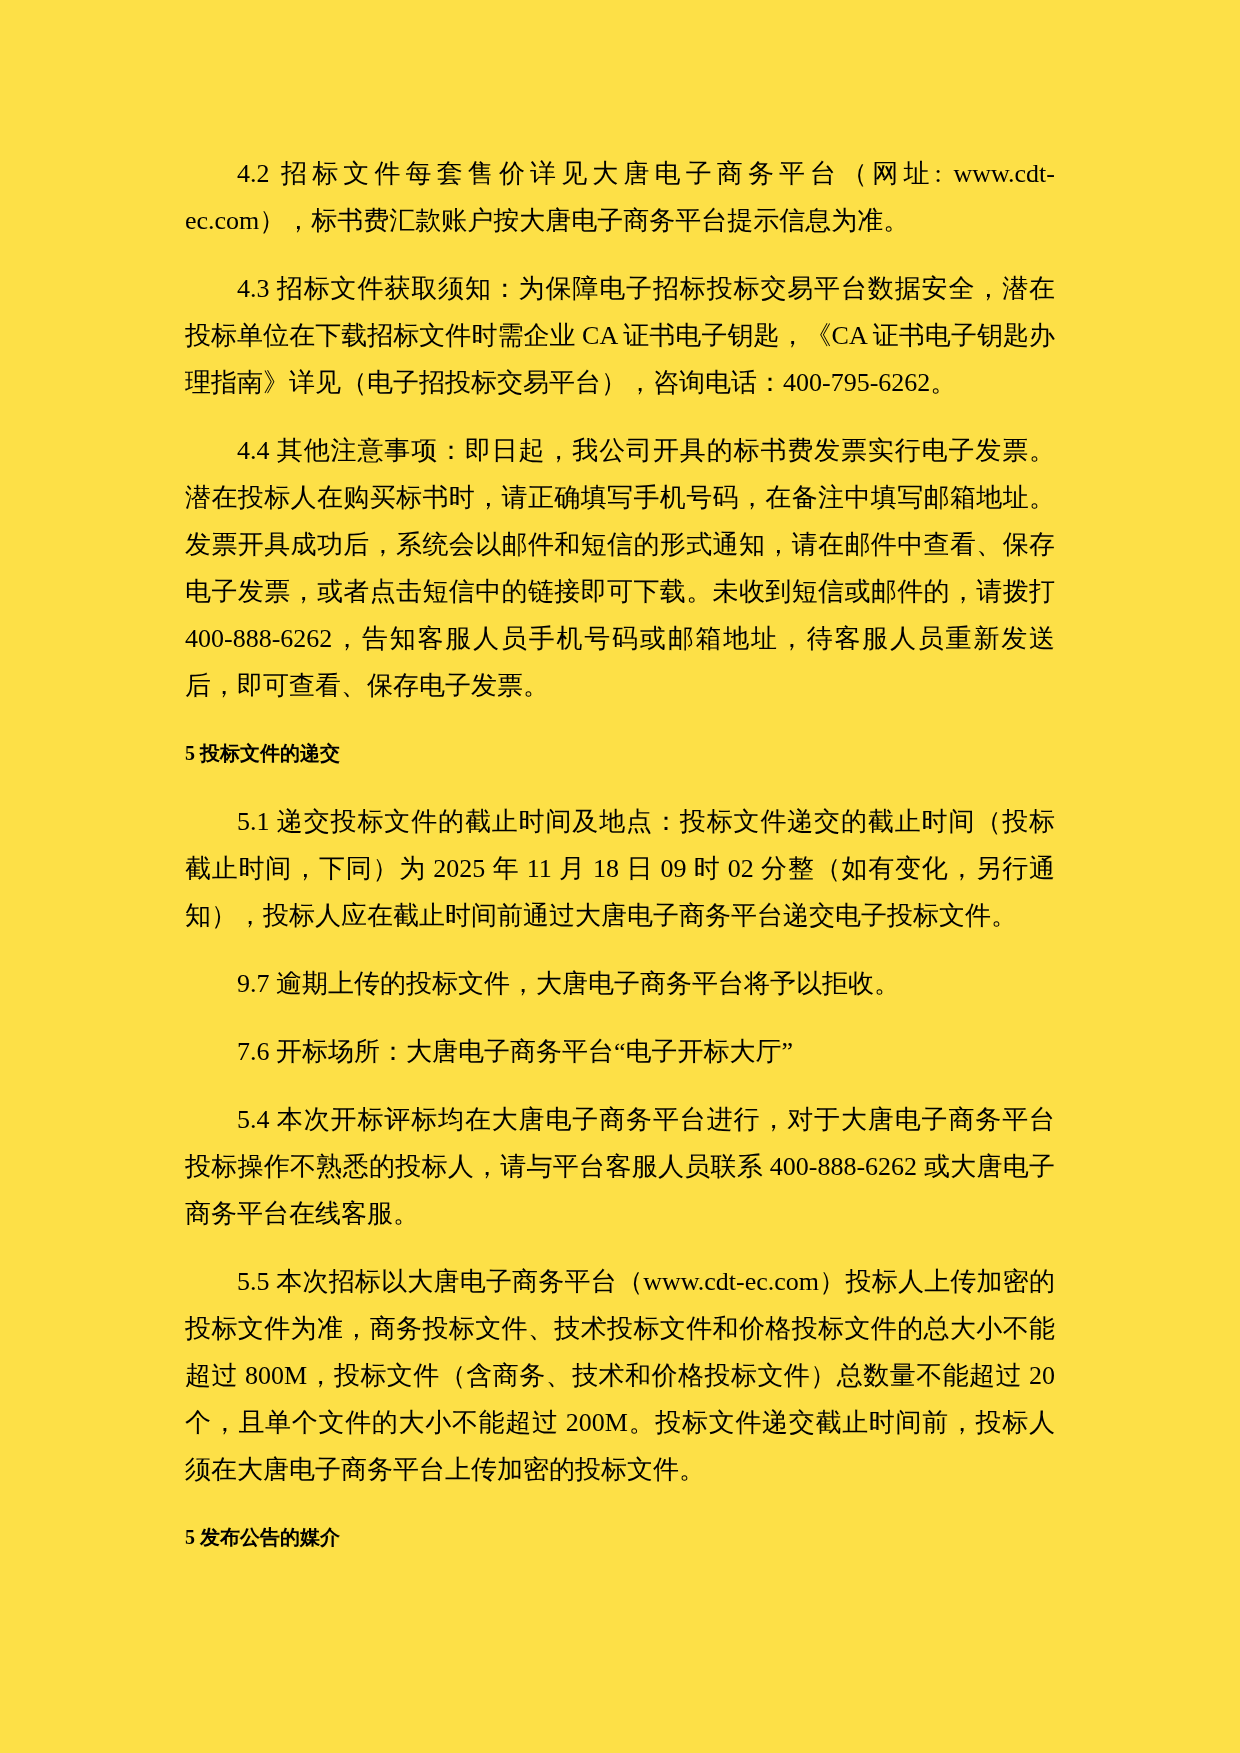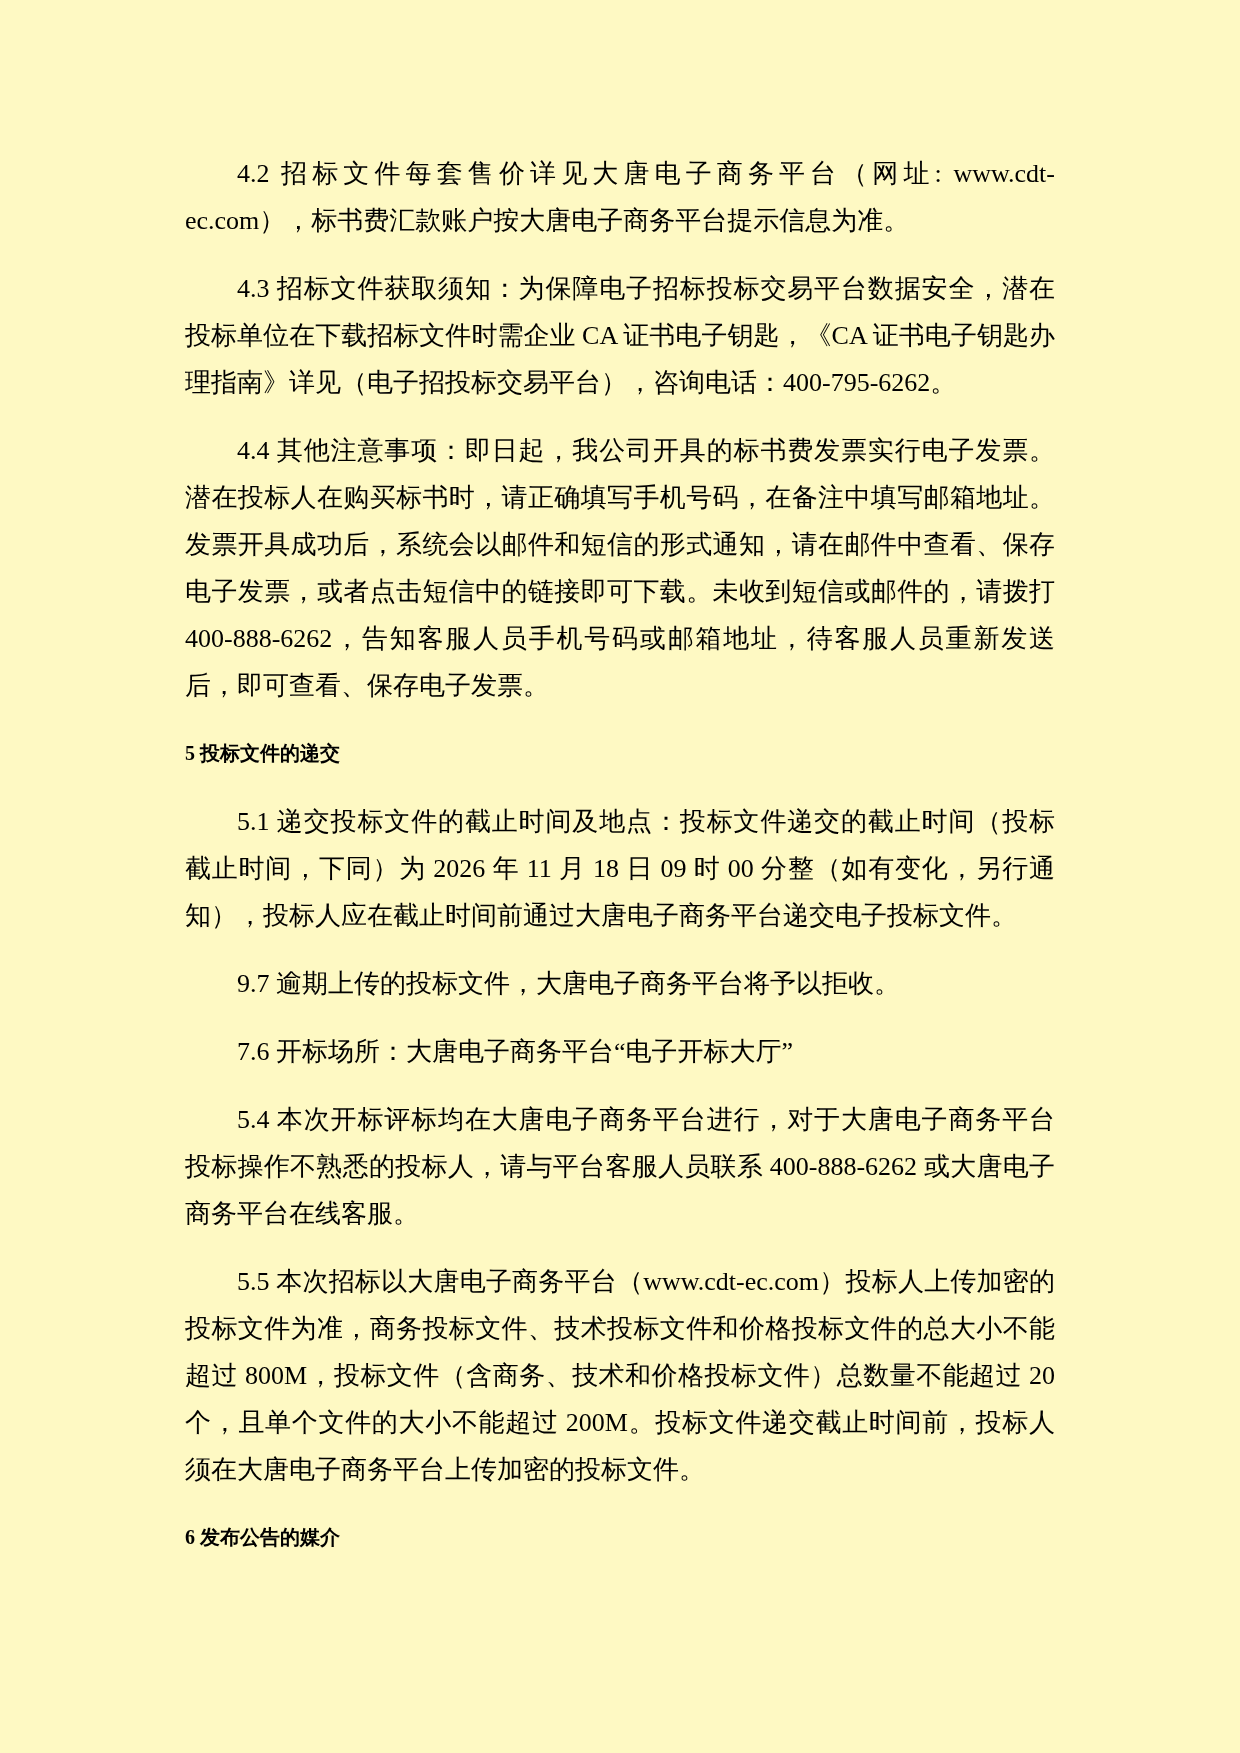--- a/index.html
+++ b/index.html
@@ -5,21 +5,21 @@
   html, body {
     margin: 0;
     padding: 0;
     background: #ffffff;
   }
   .page {
     position: relative;
     width: 1240px;
     height: 1753px;
     margin: 0 auto;
-    background: #fef9c3;
+    background: #fde047;
     box-sizing: border-box;
     padding: 150px 185px 0 185px;
     font-family: "Liberation Serif", "DejaVu Serif", serif;
     color: #000000;
     overflow: hidden;
   }
   .para {
     font-size: 26px;
     line-height: 47px;
     margin: 0 0 21px 0;
@@ -37,19 +37,19 @@
   }
 </style>
 </head>
 <body>
 
 <div class="page">
   <p class="para">4.2 招标文件每套售价详见大唐电子商务平台（网址: www.cdt-ec.com），标书费汇款账户按大唐电子商务平台提示信息为准。</p>
   <p class="para">4.3 招标文件获取须知：为保障电子招标投标交易平台数据安全，潜在投标单位在下载招标文件时需企业 CA 证书电子钥匙，《CA 证书电子钥匙办理指南》详见（电子招投标交易平台），咨询电话：400-795-6262。</p>
   <p class="para">4.4 其他注意事项：即日起，我公司开具的标书费发票实行电子发票。潜在投标人在购买标书时，请正确填写手机号码，在备注中填写邮箱地址。发票开具成功后，系统会以邮件和短信的形式通知，请在邮件中查看、保存电子发票，或者点击短信中的链接即可下载。未收到短信或邮件的，请拨打 400-888-6262，告知客服人员手机号码或邮箱地址，待客服人员重新发送后，即可查看、保存电子发票。</p>
   <h2 class="heading">5 投标文件的递交</h2>
-  <p class="para">5.1 递交投标文件的截止时间及地点：投标文件递交的截止时间（投标截止时间，下同）为 2026 年 11 月 18 日 09 时 00 分整（如有变化，另行通知），投标人应在截止时间前通过大唐电子商务平台递交电子投标文件。</p>
+  <p class="para">5.1 递交投标文件的截止时间及地点：投标文件递交的截止时间（投标截止时间，下同）为 2025 年 11 月 18 日 09 时 02 分整（如有变化，另行通知），投标人应在截止时间前通过大唐电子商务平台递交电子投标文件。</p>
   <p class="para">9.7 逾期上传的投标文件，大唐电子商务平台将予以拒收。</p>
   <p class="para">7.6 开标场所：大唐电子商务平台“电子开标大厅”</p>
   <p class="para">5.4 本次开标评标均在大唐电子商务平台进行，对于大唐电子商务平台投标操作不熟悉的投标人，请与平台客服人员联系 400-888-6262 或大唐电子商务平台在线客服。</p>
   <p class="para">5.5 本次招标以大唐电子商务平台（www.cdt-ec.com）投标人上传加密的投标文件为准，商务投标文件、技术投标文件和价格投标文件的总大小不能超过 800M，投标文件（含商务、技术和价格投标文件）总数量不能超过 20 个，且单个文件的大小不能超过 200M。投标文件递交截止时间前，投标人须在大唐电子商务平台上传加密的投标文件。</p>
-  <h2 class="heading">6 发布公告的媒介</h2>
+  <h2 class="heading">5 发布公告的媒介</h2>
 </div>
 
 </body></html>

